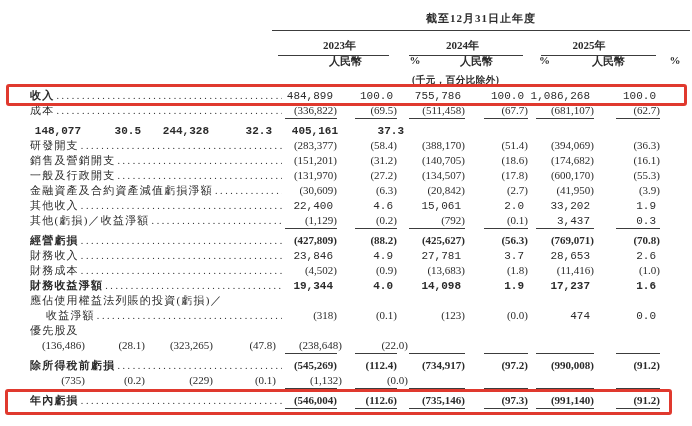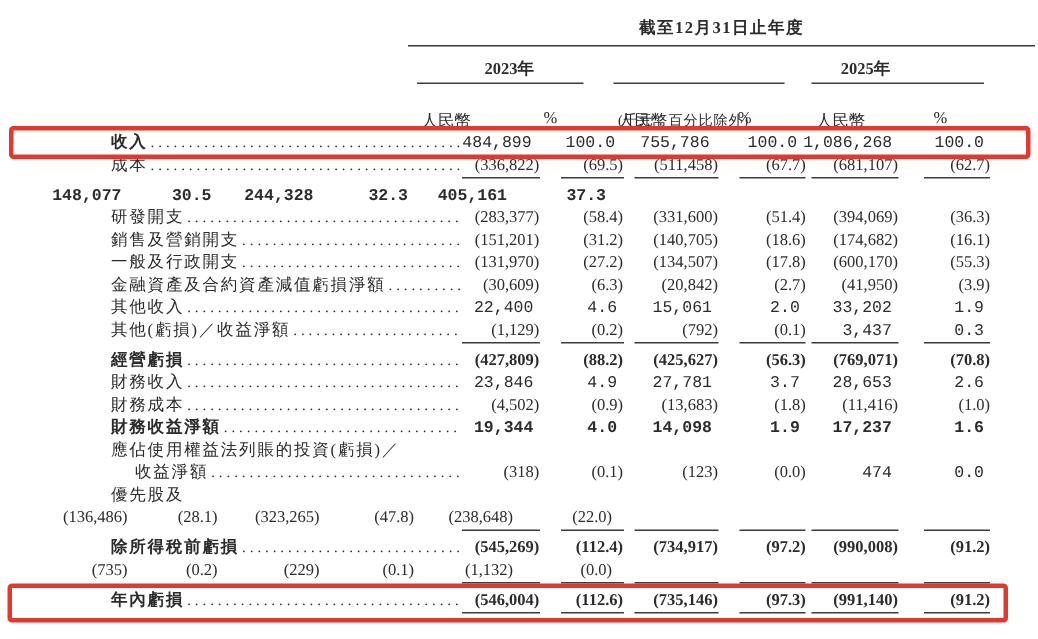--- a/index.html
+++ b/index.html
@@ -7,32 +7,32 @@
   .sheet {
     position:relative; width:692px; height:426px; background:#ffffff;
     font-family:"Liberation Serif","DejaVu Serif",serif;
     color:var(--ink); font-size:11px; overflow:hidden;
   }
   .b { font-weight:bold; }
   
   .hdr-title { position:absolute; left:272px; top:11px; width:418px; text-align:center; font-weight:bold; letter-spacing:1px; }
   .hdr-line  { position:absolute; left:272px; top:30px; width:418px; border-top:1.6px solid var(--line); }
   .yr   { position:absolute; top:38px; text-align:center; font-weight:bold; }
-  .yr1 { left:282px; width:115px; } .yr2 { left:397px; width:131px; } .yr3 { left:511px; width:132px; }
+  .yr1 { left:282px; width:115px; } .yr2 { left:397px; width:131px; } .yr3 { left:523px; width:132px; }
   .gline { position:absolute; top:55px; border-top:1.2px solid var(--line); }
   .gl1 { left:278px; width:111px; } .gl2 { left:409px; width:114px; } .gl3 { left:541px; width:115px; }
-  .sub { position:absolute; top:73px; font-weight:normal; }
+  .sub { position:absolute; top:54px; font-weight:bold;margin-left:48px; }
   .rmb1 { left:281px; } .rmb2 { left:412px; } .rmb3 { left:544px; }
   .pct { text-align:center; }
   .pct1 { left:337px; width:60px; } .pct2 { left:465px; width:63px; } .pct3 { left:594px; width:66px; }
-  .unit-note { position:absolute; left:412px; top:74px; font-weight:normal; font-size:9.5px; letter-spacing:.5px; }
+  .unit-note { position:absolute; left:412px; top:74px; font-weight:bold; font-size:9.5px; letter-spacing:.5px; }
   
   .tbody { position:absolute; left:30px; top:88px; width:630px; }
   .trow { display:flex; height:15px; line-height:15px; }
-  .lbl { width:252px; display:flex; overflow:hidden; align-items:baseline;margin-left:44px; }
+  .lbl { width:252px; display:flex; overflow:hidden; align-items:baseline; }
   .txt { letter-spacing:1.2px; white-space:nowrap; }
   .ind .txt { padding-left:16px; }
   .dots { flex:1 1 auto; overflow:hidden; white-space:nowrap; letter-spacing:2.6px; font-size:10px; padding-left:2px; }
   .dots::after { content:"......................................................................................"; }
   .cell { text-align:right; }
   .c1{width:55px}.c2{width:60px}.c3{width:68px}.c4{width:63px}.c5{width:66px}.c6{width:66px}
   .np { padding-right:4px;font-family:Liberation Mono, monospace; }
   .rrow { display:flex; height:3px; }
   .rrow.d { height:6px; }
   .rule { display:inline-block; border-top:1px solid var(--line); height:0; vertical-align:top; }
@@ -46,20 +46,21 @@
 </style>
 </head>
 <body>
 
 <div class="sheet">
 
   <div class="hdr-title">截至12月31日止年度</div>
   <div class="hdr-line"></div>
 
   <div class="yr yr1">2023年</div>
+  <div class="yr yr2">2024年</div>
   <div class="yr yr3">2025年</div>
 
   <div class="gline gl1"></div>
   <div class="gline gl2"></div>
   <div class="gline gl3"></div>
 
   <div class="sub rmb1">人民幣</div>
   <div class="sub pct pct1">%</div>
   <div class="sub rmb2">人民幣</div>
   <div class="sub pct pct2">%</div>
@@ -113,21 +114,21 @@
         <div class="cell c5 b"><span class="np">405,161</span></div>
         <div class="cell c6 b"><span class="np">37.3</span></div>
       </div>
       <div class="trow">
         <div class="lbl">
           <span class="txt">研發開支</span>
           <span class="dots"></span>
         </div>
         <div class="cell c1"><span>(283,377)</span></div>
         <div class="cell c2"><span>(58.4)</span></div>
-        <div class="cell c3"><span>(331,600)</span></div>
+        <div class="cell c3"><span>(388,170)</span></div>
         <div class="cell c4"><span>(51.4)</span></div>
         <div class="cell c5"><span>(394,069)</span></div>
         <div class="cell c6"><span>(36.3)</span></div>
       </div>
       <div class="trow">
         <div class="lbl">
           <span class="txt">銷售及營銷開支</span>
           <span class="dots"></span>
         </div>
         <div class="cell c1"><span>(151,201)</span></div>

